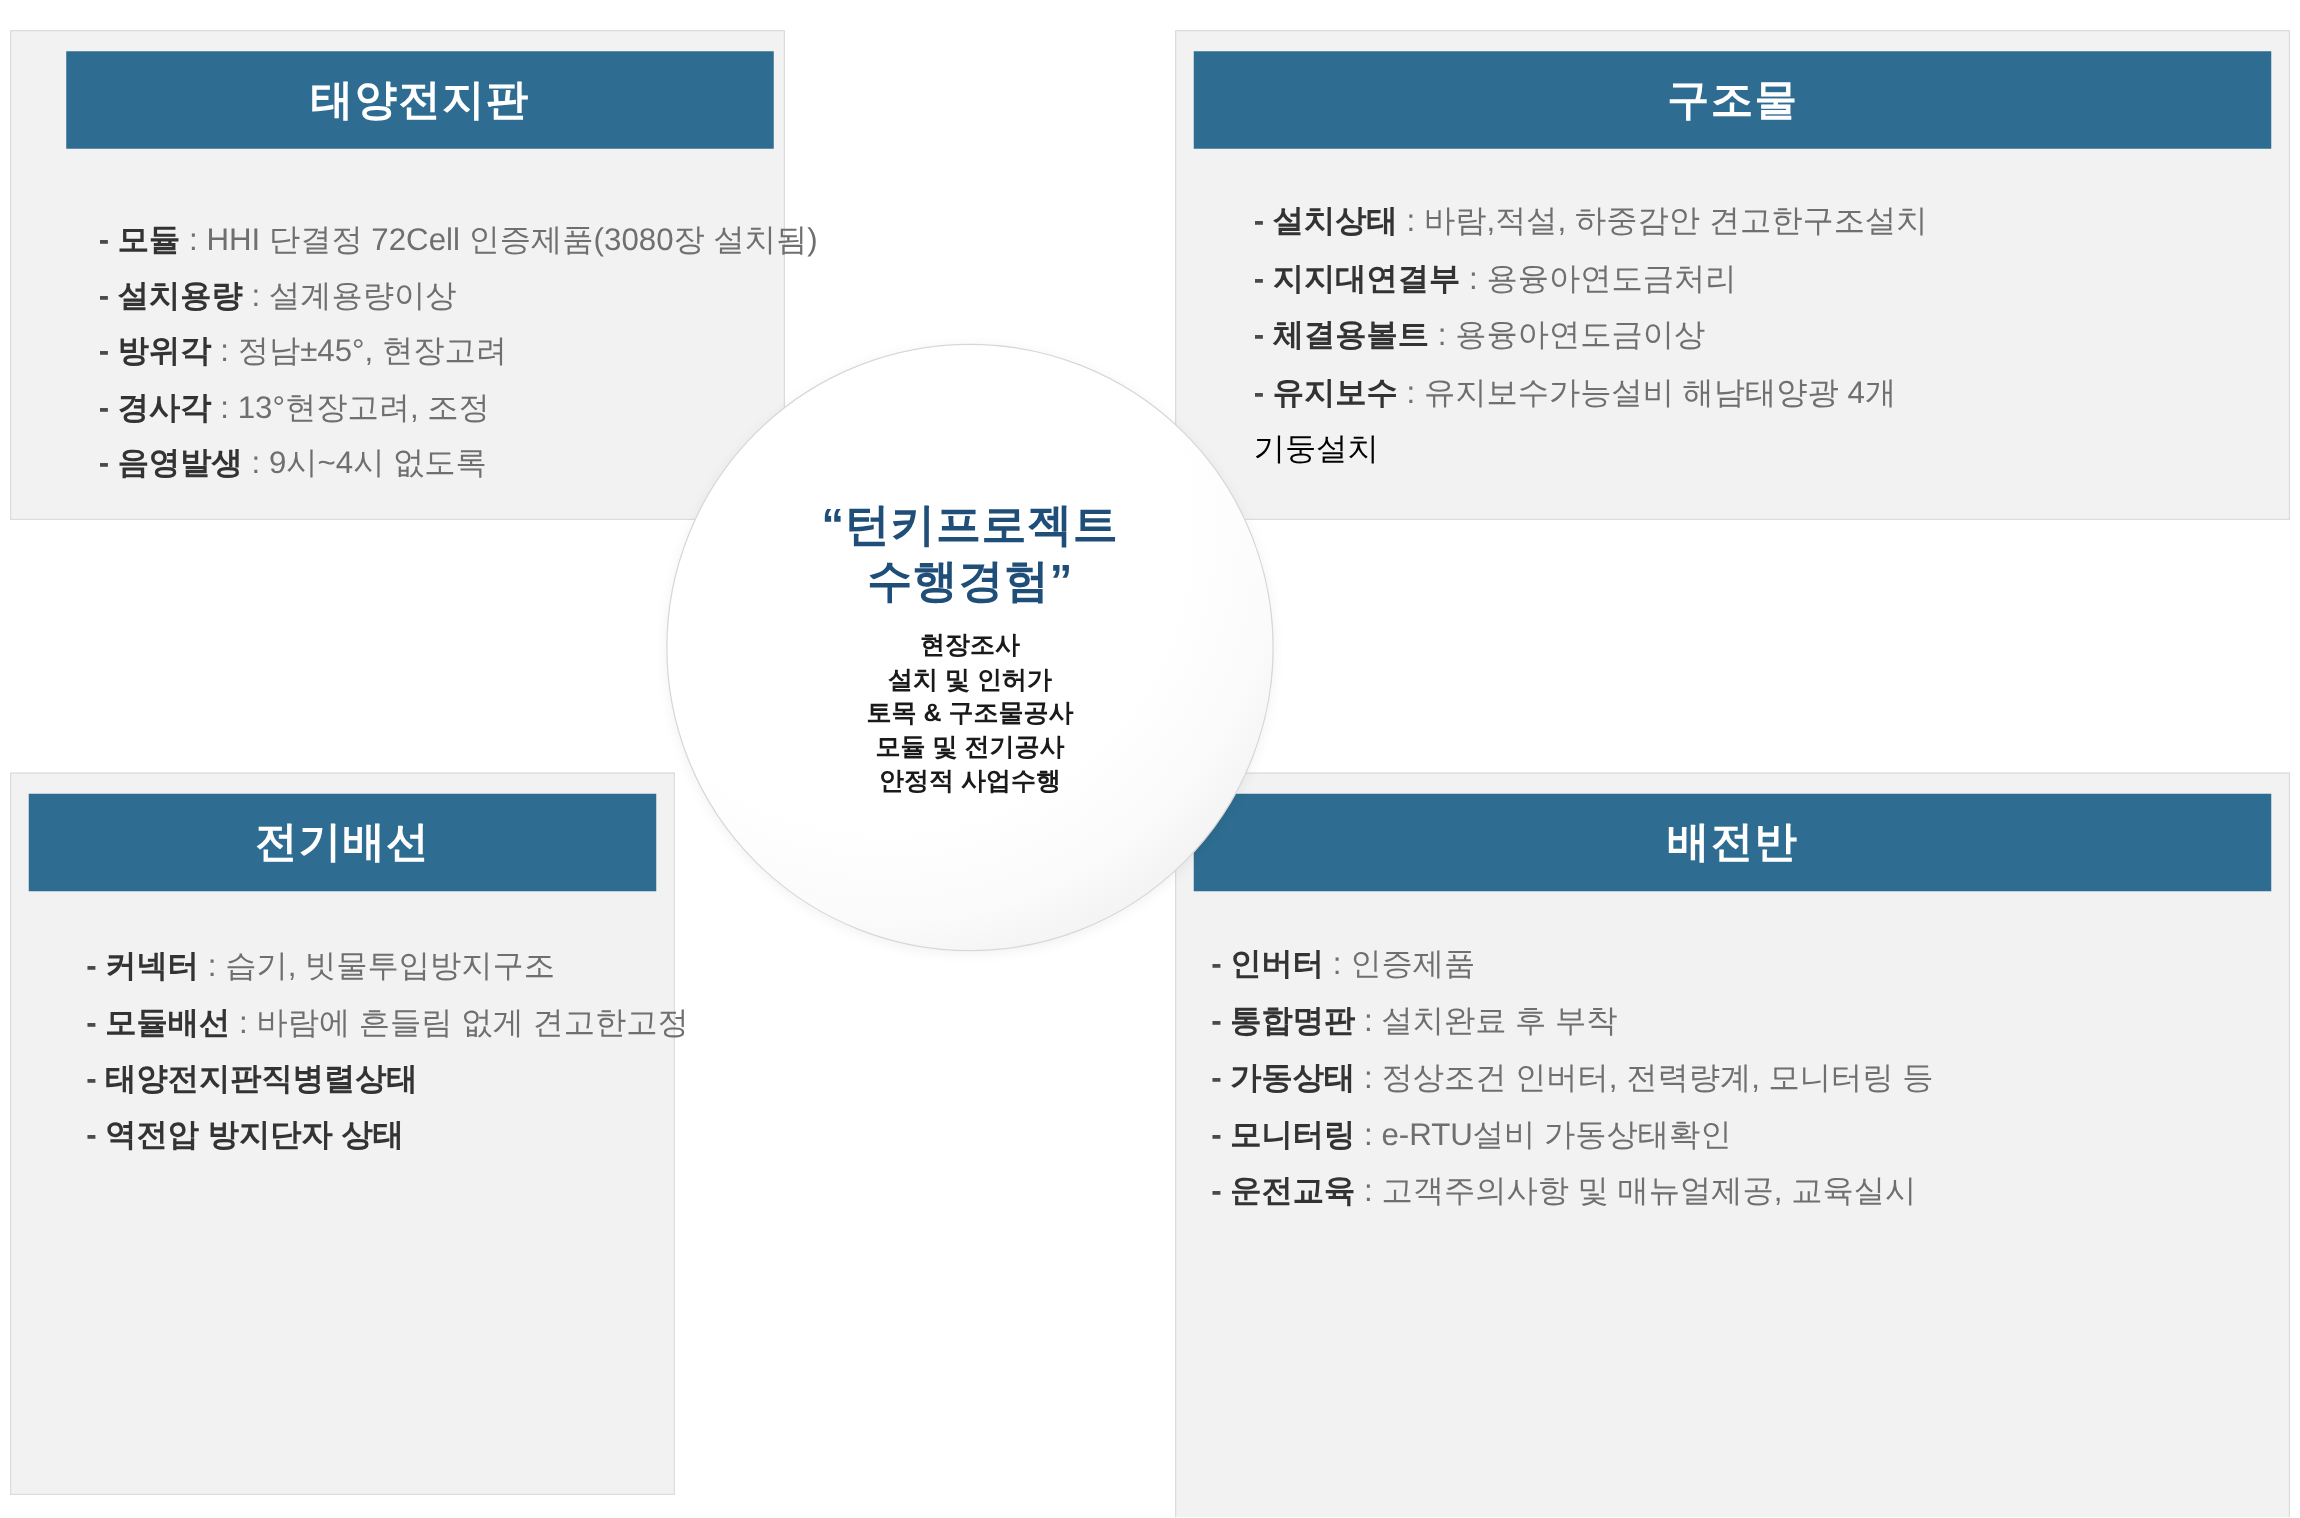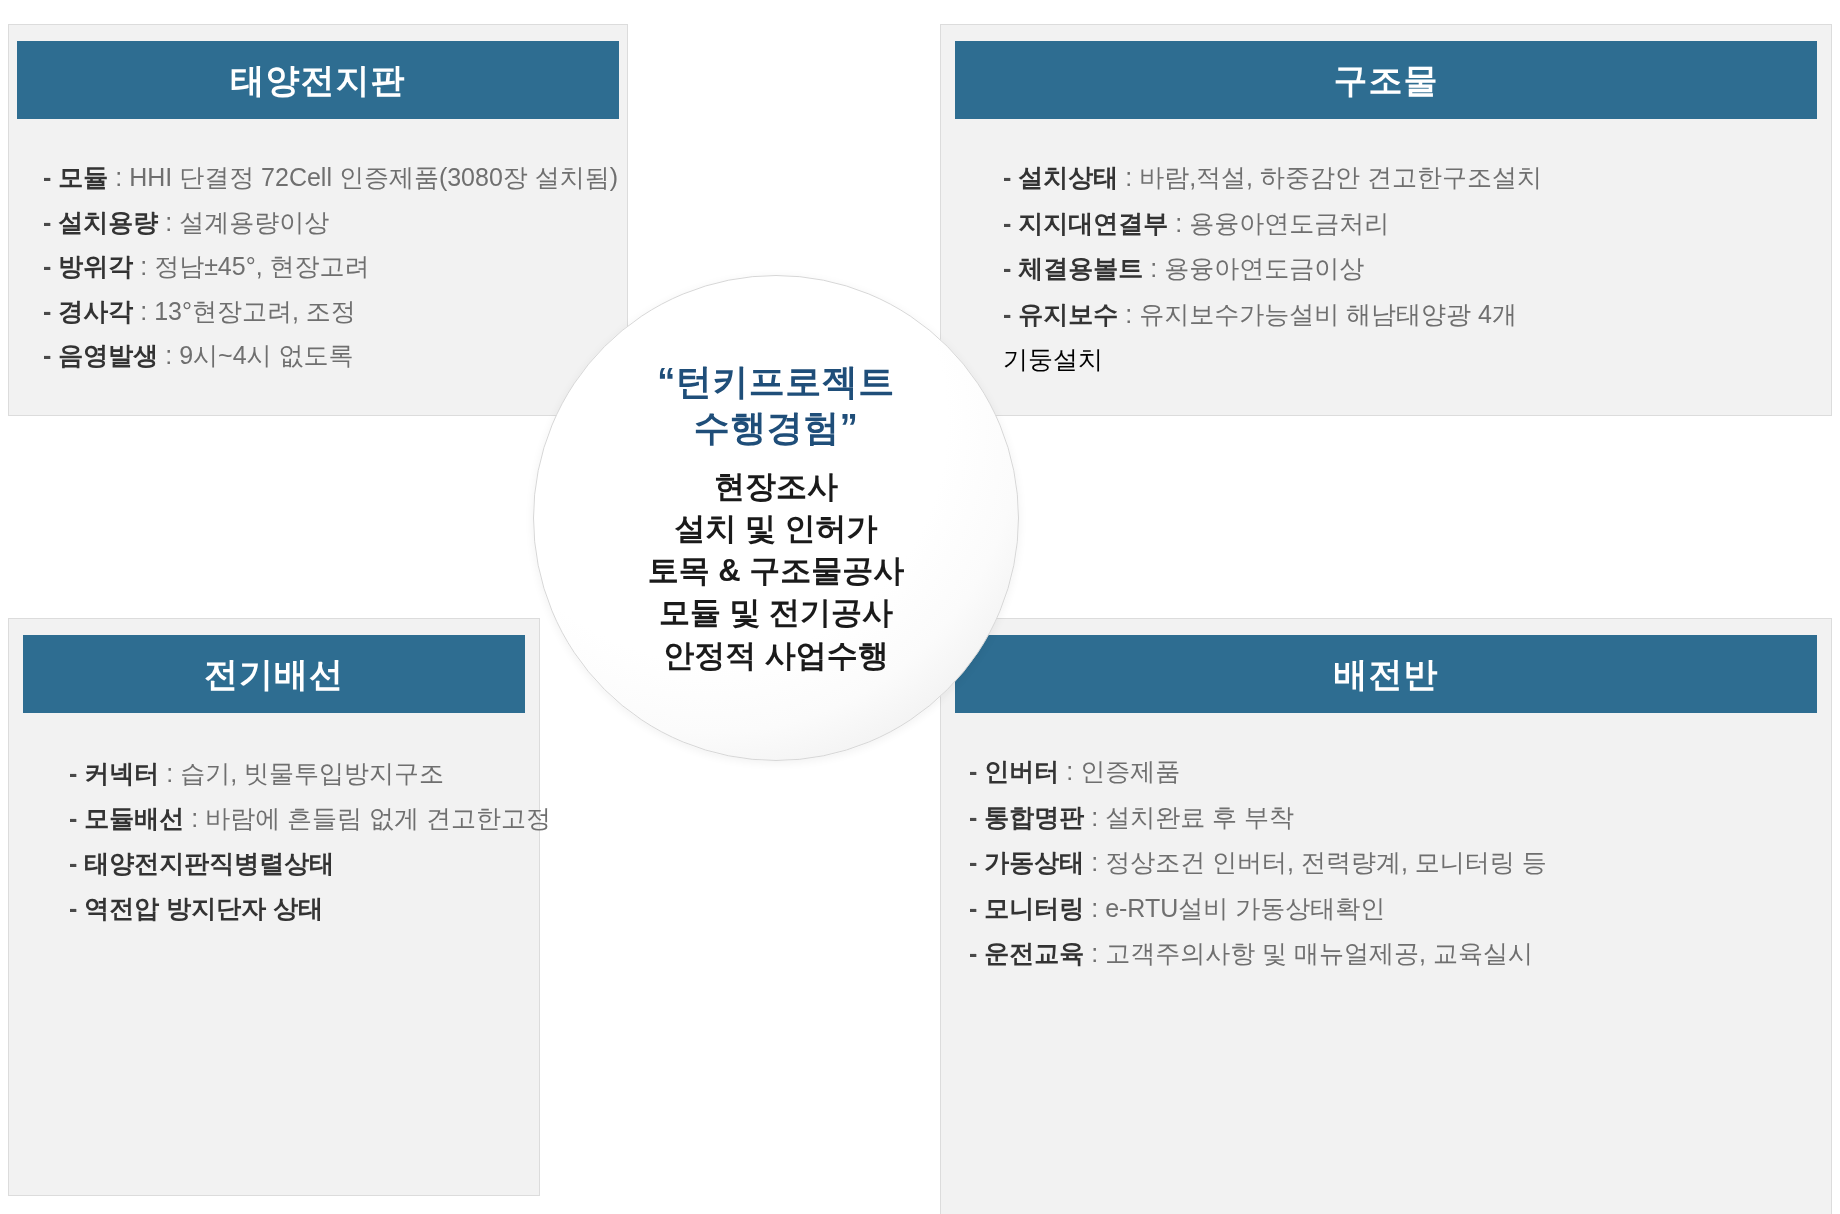--- a/index.html
+++ b/index.html
@@ -21,21 +21,21 @@
     overflow: hidden;
   }
 
   
   .panel {
     position: absolute;
     background: #f2f2f2;
     border: 1px solid #dcdcdc;
     box-sizing: border-box;
   }
-  .panel-tl { left: 8px;    top: 24px;  width: 620px; height: 392px; }
+  .panel-tl { left: 8px;    top: 24px;  width: 620px; height: 392px; padding-left: 36px; }
   .panel-tr { left: 940px;  top: 24px;  width: 892px; height: 392px; }
   .panel-bl { left: 8px;    top: 618px; width: 532px; height: 578px; }
   .panel-br { left: 940px;  top: 618px; width: 892px; height: 729px; }
 
   .panel-header {
     background: #2e6d91;
     color: #ffffff;
     font-size: 34px;
     font-weight: 700;
     letter-spacing: 1px;
@@ -80,21 +80,21 @@
     color: #6f6f6f;
     font-weight: 400;
   }
   .bullet .cont {
     display: block;
     text-align: left;
     color: #000000;
   }
 
   
-  .panel-tl .panel-body { padding-left: 34px; padding-top: 36px; }
+  .panel-tl .panel-body { padding-left: 34px; padding-top: 36px; margin-top: 15px; }
   .panel-tr .panel-body { padding-left: 62px; padding-top: 36px; }
   .panel-bl .panel-body { padding-left: 60px; padding-top: 38px; }
   .panel-br .panel-body { padding-left: 28px; padding-top: 36px; }
 
   .panel-tr .bullet,
   .panel-br .bullet { line-height: 1.82; }
   .panel-bl .bullet { line-height: 1.80; }
 
   
   #center-circle {
@@ -119,21 +119,21 @@
     color: #1f4e79;
     font-size: 36px;
     font-weight: 700;
     line-height: 1.26;
     letter-spacing: 0.5px;
     margin-bottom: 16px;
     white-space: pre-line;
   }
   #circle-list {
     color: #1a1a1a;
-    font-size: 31px;
+    font-size: 20px;
     font-weight: 700;
     line-height: 1.36;
     white-space: pre-line;
   }
 </style>
 </head>
 <body>
 
 <div id="canvas">
 

